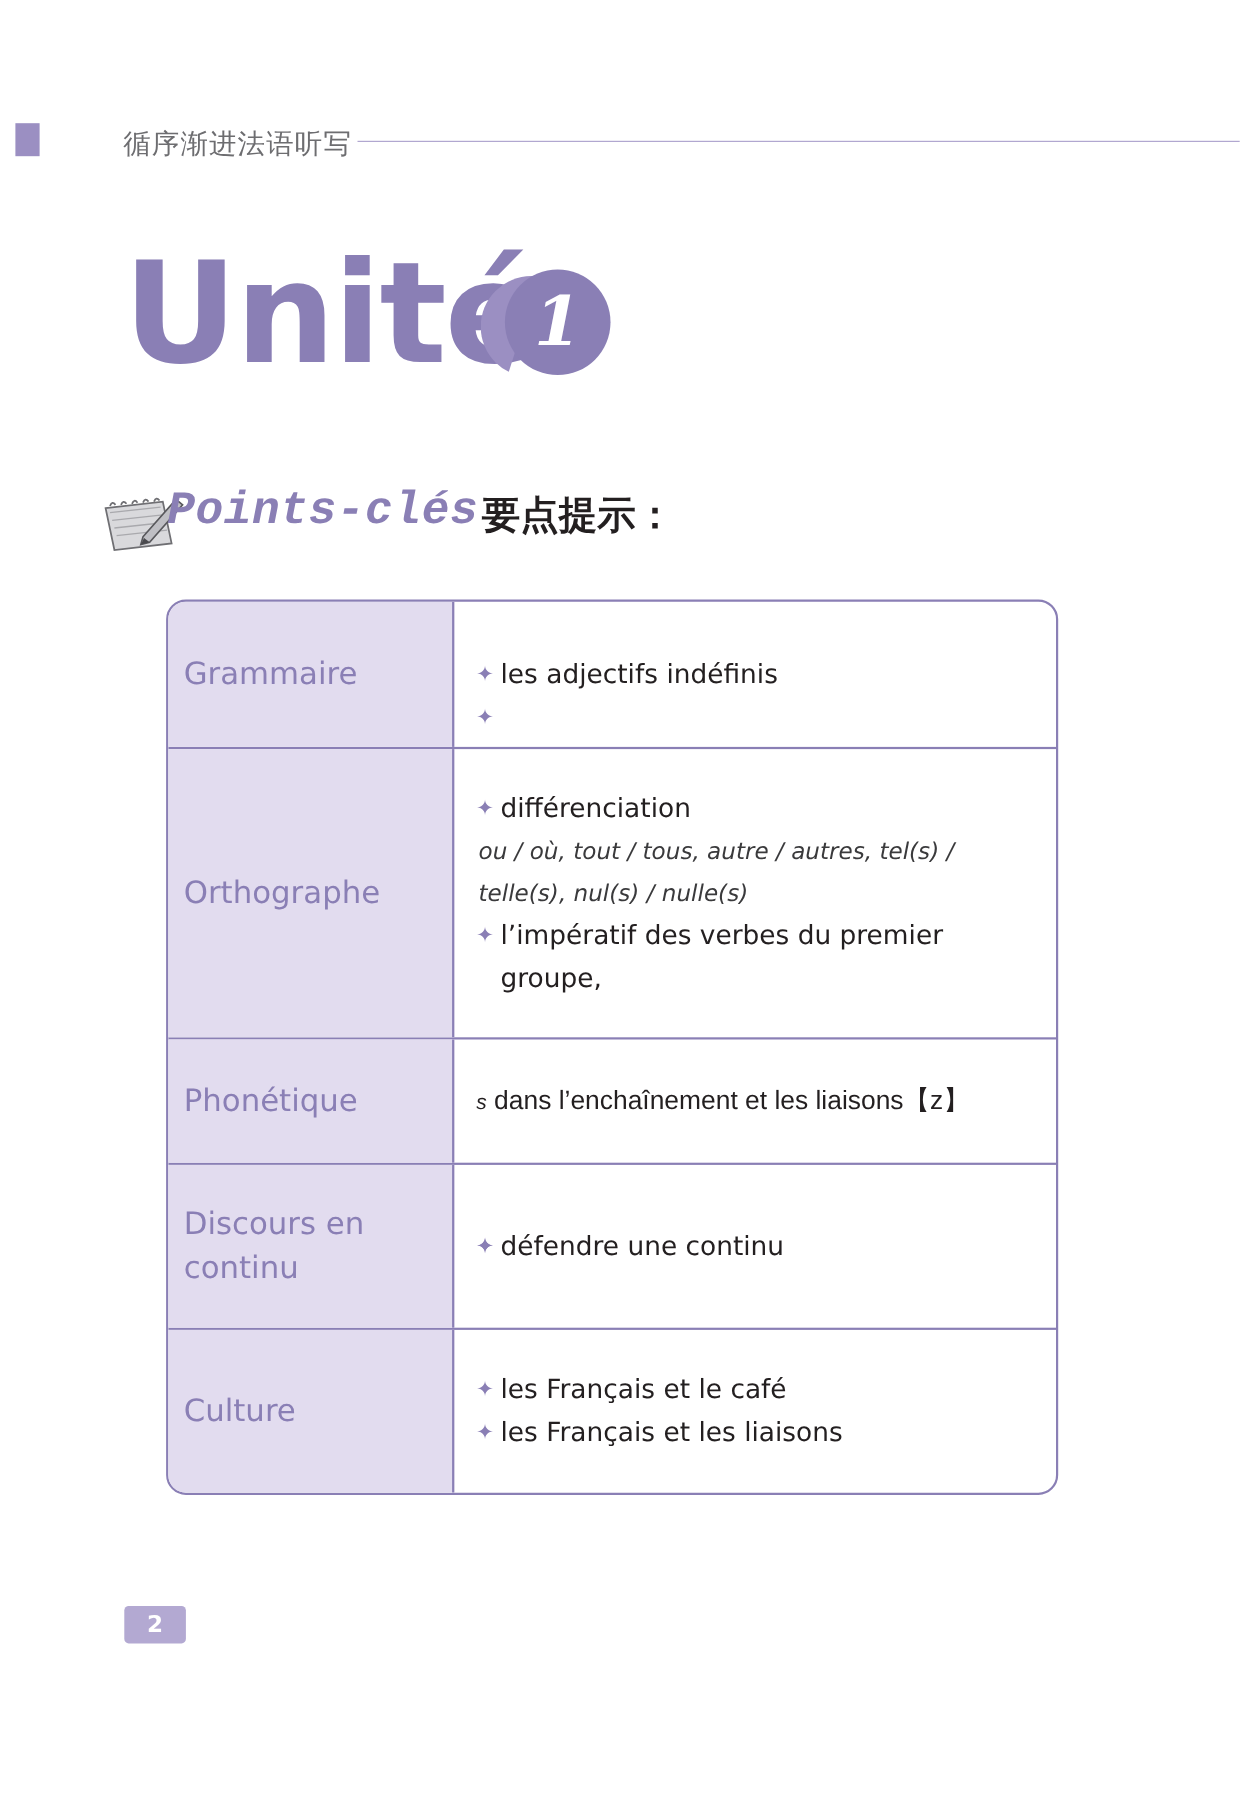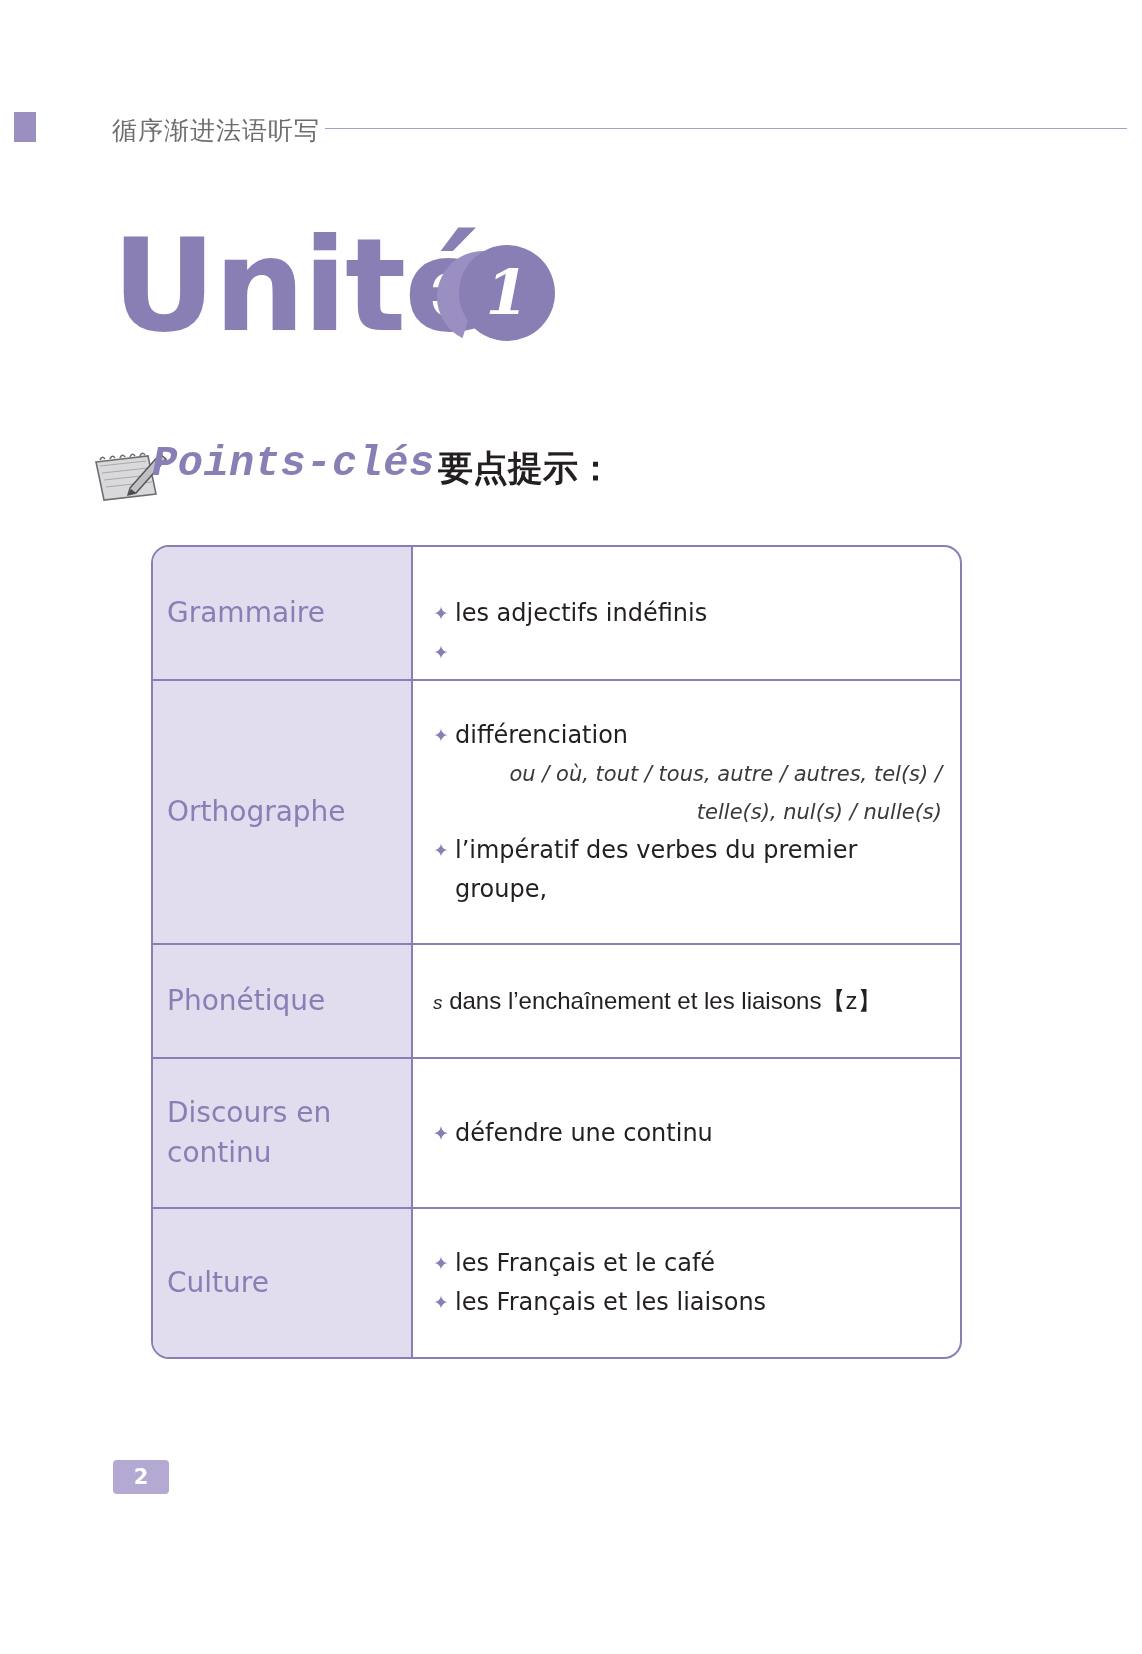--- a/index.html
+++ b/index.html
@@ -200,21 +200,20 @@
     font-size: 19px;
     line-height: 39px;
   }
   .kp-sub {
     font-size: 21px;
     line-height: 38px;
     font-style: italic;
     color: #3a3a3c;
     font-family: "DejaVu Sans", "Liberation Sans", sans-serif;
     padding-left: 2px;
-    text-align: right;
   }
   .kp-cont {
     font-size: 24px;
     line-height: 39px;
     color: #231f20;
     padding-left: 2px;
   }
   .kp-cont .sup {
     font-size: 15px;
     vertical-align: super;

